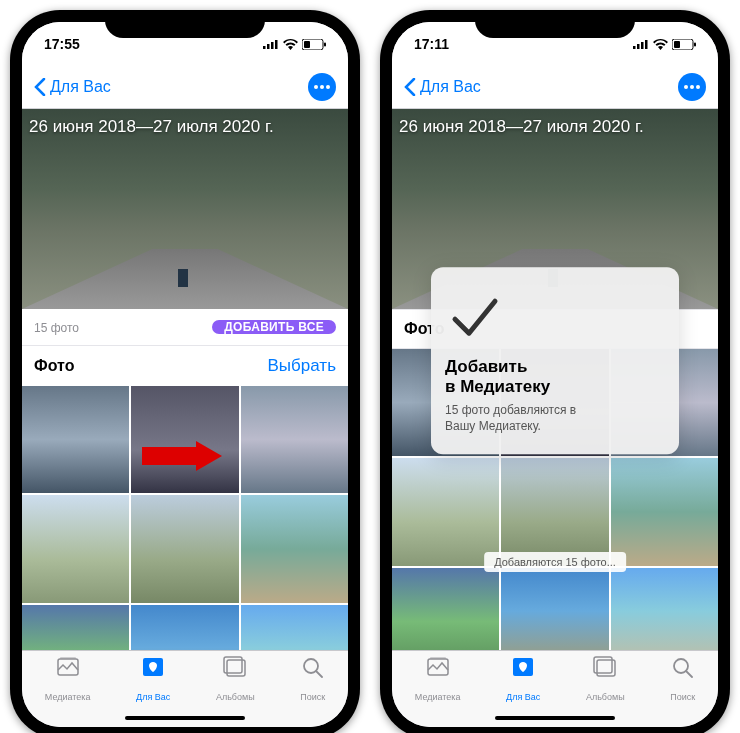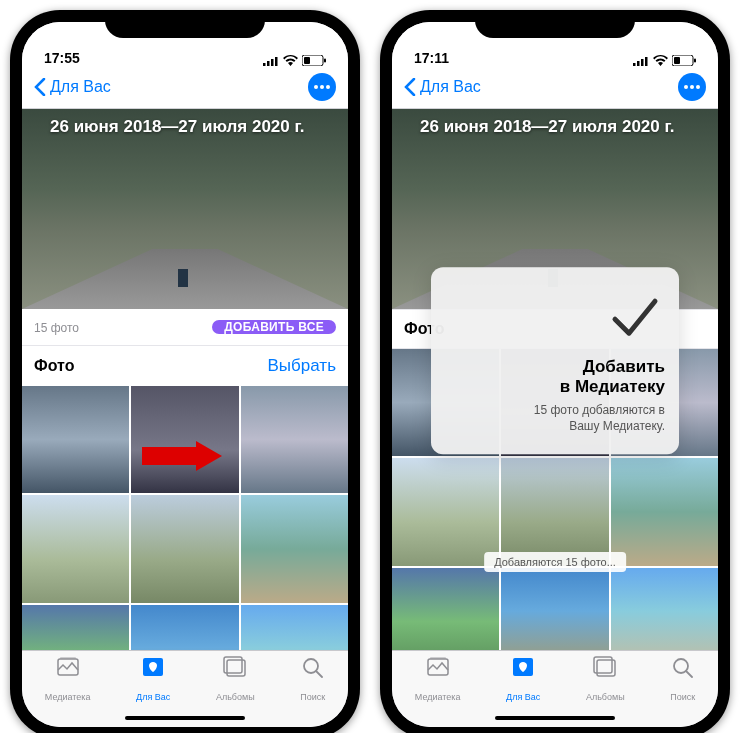--- a/index.html
+++ b/index.html
@@ -1,26 +1,26 @@
 <!DOCTYPE html>
 <html><head>
 <meta charset="utf-8">
 <style>
   body{margin:0;background:#fff;font-family:-apple-system,Helvetica,Arial,sans-serif;display:flex;gap:20px;justify-content:center;align-items:flex-start;padding:10px}
   .phone{width:345px;height:705px;background:#000;border-radius:50px;padding:12px;position:relative;box-shadow:0 2px 8px rgba(0,0,0,.4)}
   .screen{width:100%;height:100%;background:#f2f2f7;border-radius:38px;overflow:hidden;position:relative;display:flex;flex-direction:column}
   .notch{position:absolute;top:0;left:50%;transform:translateX(-50%);width:160px;height:28px;background:#000;border-radius:0 0 18px 18px;z-index:50}
-  .status{height:44px;display:flex;justify-content:space-between;align-items:flex-end;padding:0 22px;font-size:14px;font-weight:600;background:#fff}
+  .status{height:44px;display:flex;justify-content:space-between;align-items:center;padding:0 22px;font-size:14px;font-weight:600;background:#fff}
   .status-right{display:flex;gap:4px;align-items:center}
   .nav{height:42px;background:#fff;display:flex;align-items:center;justify-content:space-between;padding:0 12px;border-bottom:.5px solid #d1d1d6}
   .back{display:flex;align-items:center;color:#007aff;font-size:16px}
   .morebtn{width:28px;height:28px;background:#007aff;border-radius:50%;color:#fff;display:flex;align-items:center;justify-content:center;font-weight:700;font-size:14px}
   .content{flex:1;overflow:hidden;position:relative;background:#fff}
   .hero{height:200px;background:linear-gradient(180deg,#3a4a3f 0%,#556555 40%,#6b7465 60%,#8a9080 100%);position:relative}
-  .hero-title{position:absolute;top:8px;left:28px;color:#fff;font-size:17px;font-weight:700;text-shadow:0 1px 3px rgba(0,0,0,.6)}
+  .hero-title{position:absolute;top:8px;left:7px;color:#fff;font-size:17px;font-weight:400;text-shadow:0 1px 3px rgba(0,0,0,.6)}
   .promptrow{background:#fff;padding:10px 12px;display:flex;justify-content:space-between;align-items:center}
   .prompt-l{font-size:14px;color:#000}
   .prompt-sub{font-size:12px;color:#8e8e93;margin-top:2px}
   .pill{background:#8b5cf6;color:#fff;font-size:12px;font-weight:700;padding:0 12px;border-radius:14px;letter-spacing:.3px}
   .sectrow{background:#fff;padding:10px 12px;display:flex;justify-content:space-between;align-items:center;border-top:.5px solid #e5e5ea}
   .sect-l{font-size:16px;font-weight:700}
   .sect-r{font-size:17px;color:#007aff}
   .grid{display:grid;grid-template-columns:repeat(3,1fr);gap:2px;background:#fff}
   .cell{aspect-ratio:1;background:#999}
   .c1{background:linear-gradient(#678 0%,#9ab 50%,#456 100%)}
@@ -34,21 +34,21 @@
   .c9{background:linear-gradient(#6ae 0%,#8cd 40%,#cb9 100%)}
   .tabbar{height:56px;background:rgba(248,248,248,.95);border-top:.5px solid #c8c8cc;display:flex;justify-content:space-around;align-items:center;padding-bottom:2px}
   .tab{display:flex;flex-direction:column;align-items:center;gap:14px;color:#8e8e93;font-size:9px}
   .tab.active{color:#007aff}
   .tab svg{width:24px;height:22px}
   .home-ind{height:18px;display:flex;align-items:center;justify-content:center;background:rgba(248,248,248,.95)}
   .home-ind::after{content:"";width:120px;height:4px;background:#000;border-radius:3px}
   .arrow{position:absolute;left:120px;top:332px;width:80px;height:30px;z-index:30}
   .arrow-body{width:54px;height:18px;background:#d00;position:absolute;top:6px;left:0}
   .arrow-head{width:0;height:0;border-left:26px solid #d00;border-top:15px solid transparent;border-bottom:15px solid transparent;position:absolute;left:54px;top:0}
-  .modal{position:absolute;top:50%;left:50%;transform:translate(-50%,-60%);width:220px;background:rgba(240,240,240,.96);border-radius:12px;padding:20px 14px;text-align:right;z-index:40;box-shadow:0 4px 20px rgba(0,0,0,.15)}
+  .modal{position:absolute;top:50%;left:50%;transform:translate(-50%,-60%);width:220px;background:rgba(240,240,240,.96);border-radius:12px;padding:20px 14px;text-align:left;z-index:40;box-shadow:0 4px 20px rgba(0,0,0,.15)}
   .modal svg{width:60px;height:60px;margin-bottom:6px}
   .modal-t{font-size:17px;font-weight:600;color:#000;margin-bottom:6px;line-height:1.2}
   .modal-s{font-size:12px;color:#555;line-height:1.3}
   .toast{position:absolute;bottom:78px;left:50%;transform:translateX(-50%);font-size:11px;color:#555;background:rgba(255,255,255,.9);padding:4px 10px;border-radius:4px;z-index:35}
   .sectrow.alt{border-bottom:.5px solid #e5e5ea}
   .hero-road{position:absolute;bottom:0;left:0;right:0;height:60px;background:linear-gradient(180deg,#777 0%,#999 100%);clip-path:polygon(40% 0,60% 0,100% 100%,0 100%)}
   .hero-fig{position:absolute;bottom:22px;left:48%;width:10px;height:18px;background:#234}
 </style>
 </head>
 <body>

